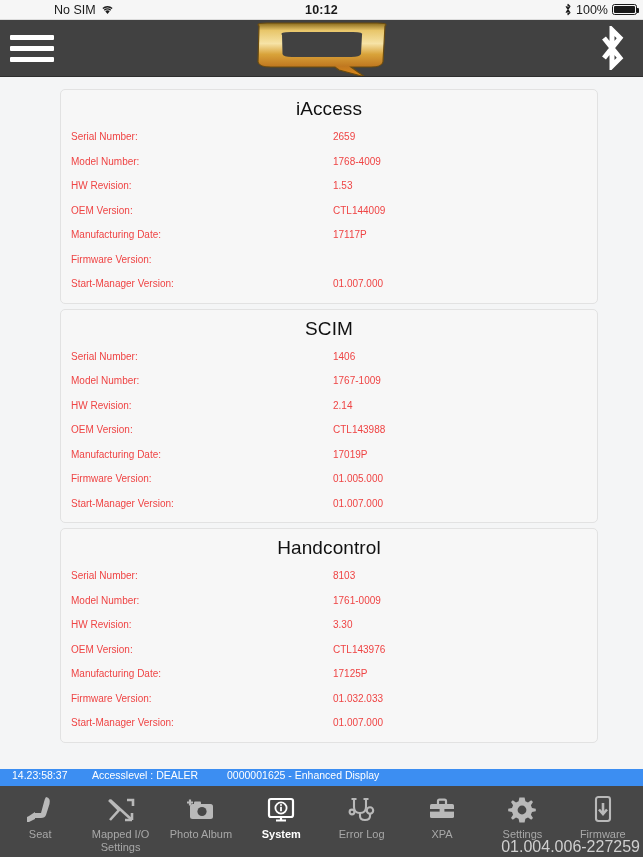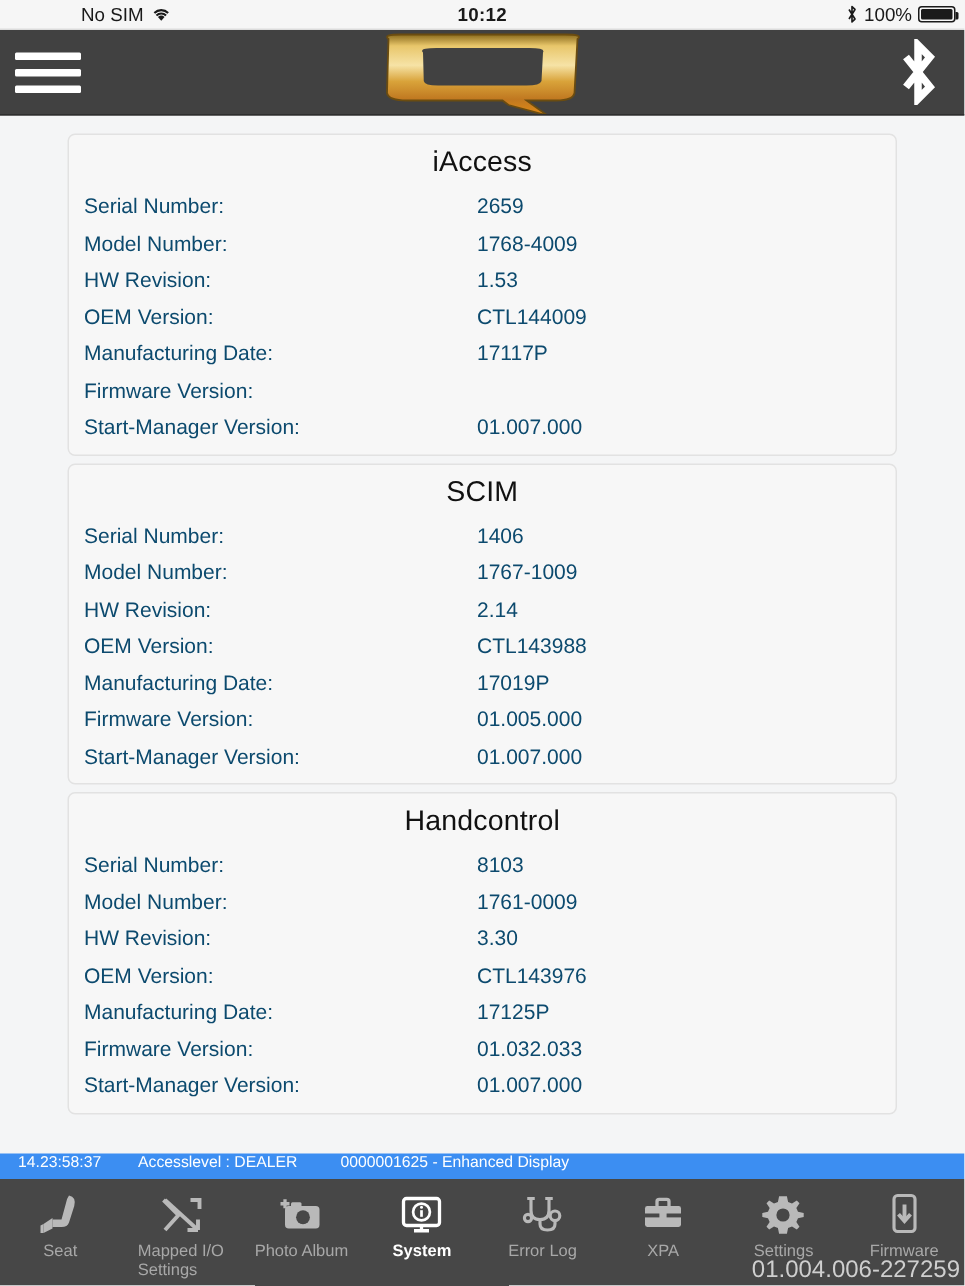--- a/index.html
+++ b/index.html
@@ -63,39 +63,39 @@
   .bt-header { margin-left: auto; margin-right: 14px; display: flex; align-items: center; }
 
   
   .content {
     flex: 1 1 auto;
     background: #f4f5f6;
     padding: 12px 0 0 0;
     overflow: hidden;
   }
   .card {
-    margin: 0 45px 5px 45px;
+    margin: 0 45px 5px 60px;
     background: #f7f7f7;
     border: 1px solid #e2e2e2;
     border-radius: 5px;
     padding: 5px 0 6px 0;
   }
   .card-title {
     text-align: center;
     font-size: 19px;
     color: #111;
     padding: 3px 0 5px 0;
     letter-spacing: .1px;
   }
   .row {
     display: flex;
     align-items: flex-start;
     padding: 1px 0 1px 10px;
-    font-size: 14px;
-    color: #0c4a6e;
+    font-size: 10px;
+    color: #ef4444;
     line-height: 22.5px;
   }
   .row .k { width: 262px; flex: 0 0 262px; }
   .row .v { flex: 1 1 auto; }
 
   
   .status-strip {
     flex: 0 0 17px; height: 17px;
     background: #3c8ef2;
     color: #fff;
@@ -115,20 +115,21 @@
     display: flex;
     position: relative;
   }
   .tab {
     flex: 1 1 0;
     display: flex; flex-direction: column;
     align-items: center; justify-content: flex-start;
     padding-top: 7px;
     color: #a8a8a8;
     font-size: 11px;
+    text-align: center;
     line-height: 12.5px;
   }
   .tab.active { color: #ffffff; font-weight: bold; }
   .tab .glyph { height: 34px; display: flex; align-items: center; justify-content: center; }
   .tab .lbl { padding-top: 1px; }
   .fw-version {
     position: absolute; right: 3px; bottom: 1px;
     color: #cfcfcf; font-size: 16px;
   }
   svg { display: block; }

